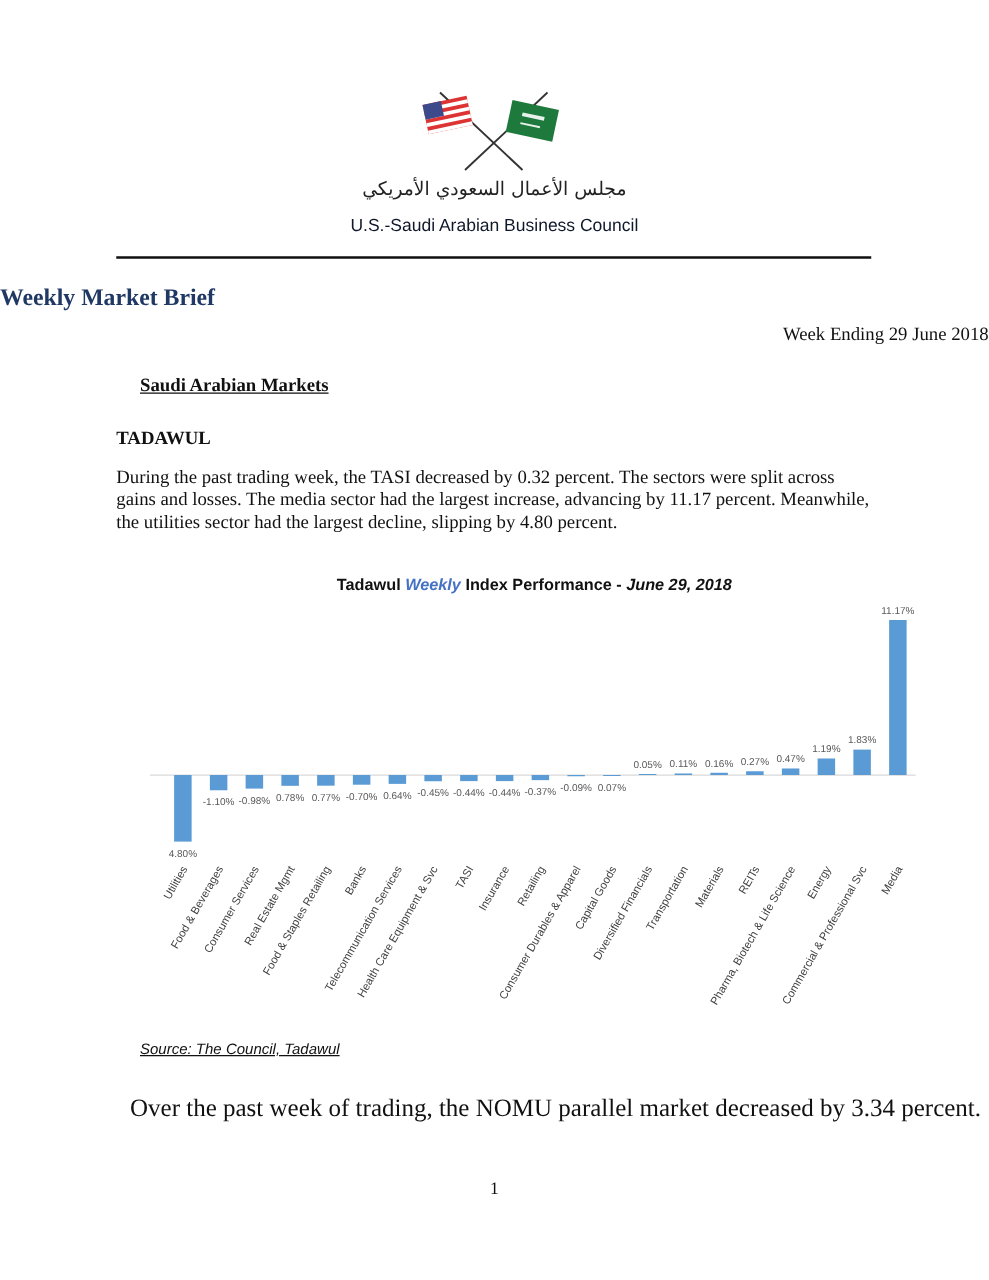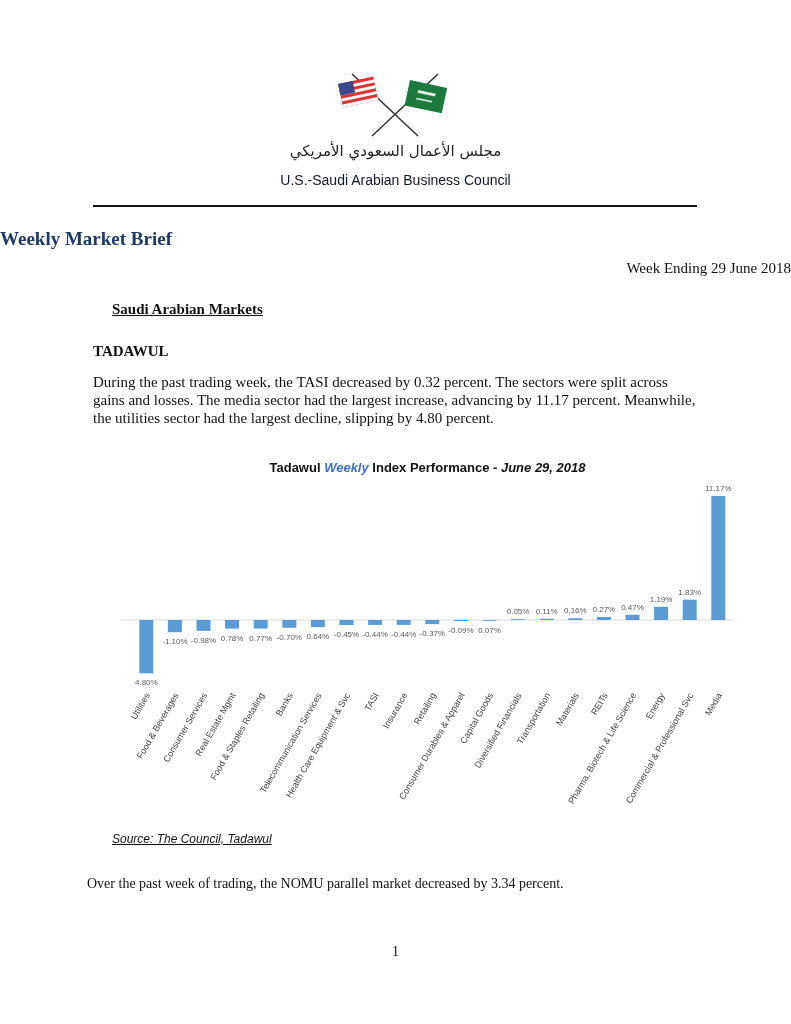--- a/index.html
+++ b/index.html
@@ -12,21 +12,21 @@
   .title { position:absolute; left:0; top:228px; width:791px; text-align:left; font-family:"Liberation Serif", serif; font-weight:bold; font-size:19px; color:#1f3864; }
   .subtitle { position:absolute; left:0; top:260px; width:791px; text-align:right; font-size:15px; }
   .section { position:absolute; left:93px; top:301px; font-size:15px; font-weight:bold; text-decoration:underline;margin-left:19px; }
   .tadawul { position:absolute; left:93px; top:343px; font-size:15px; font-weight:bold; }
   .para { position:absolute; left:93px; top:373px; width:610px; font-size:15px; line-height:18px; }
   .chart-title { position:absolute; left:0; top:460px; width:791px; text-align:center; font-family:"Liberation Sans", sans-serif; font-size:13px; font-weight:bold; padding-left:64px; box-sizing:border-box; }
   .chart-title .wk { color:#4472c4; font-style:italic; }
   .chart-title .dt { font-style:italic; }
   .chart { position:absolute; left:120px; top:480px; width:630px; height:340px; }
   .source { position:absolute; left:112px; top:832px; font-family:"Liberation Sans", sans-serif; font-style:italic; font-size:12px;text-decoration:underline; }
-  .para2 { position:absolute; left:87px; top:876px; font-size:14px; }
+  .para2 { position:absolute; left:104px; top:876px; font-size:20px; }
   .pagenum { position:absolute; left:0; top:944px; width:791px; text-align:center; font-size:14px; }
 </style>
 </head>
 <body>
 
 <div class="logo">
   <svg class="flags" viewBox="0 0 130 70" style="position:absolute;left:330px;top:4px;">
     <line x1="22" y1="2" x2="88" y2="64" stroke="#333" stroke-width="1.5"></line>
     <line x1="108" y1="2" x2="42" y2="64" stroke="#333" stroke-width="1.5"></line>
     <g transform="translate(8,12) rotate(-12)">

